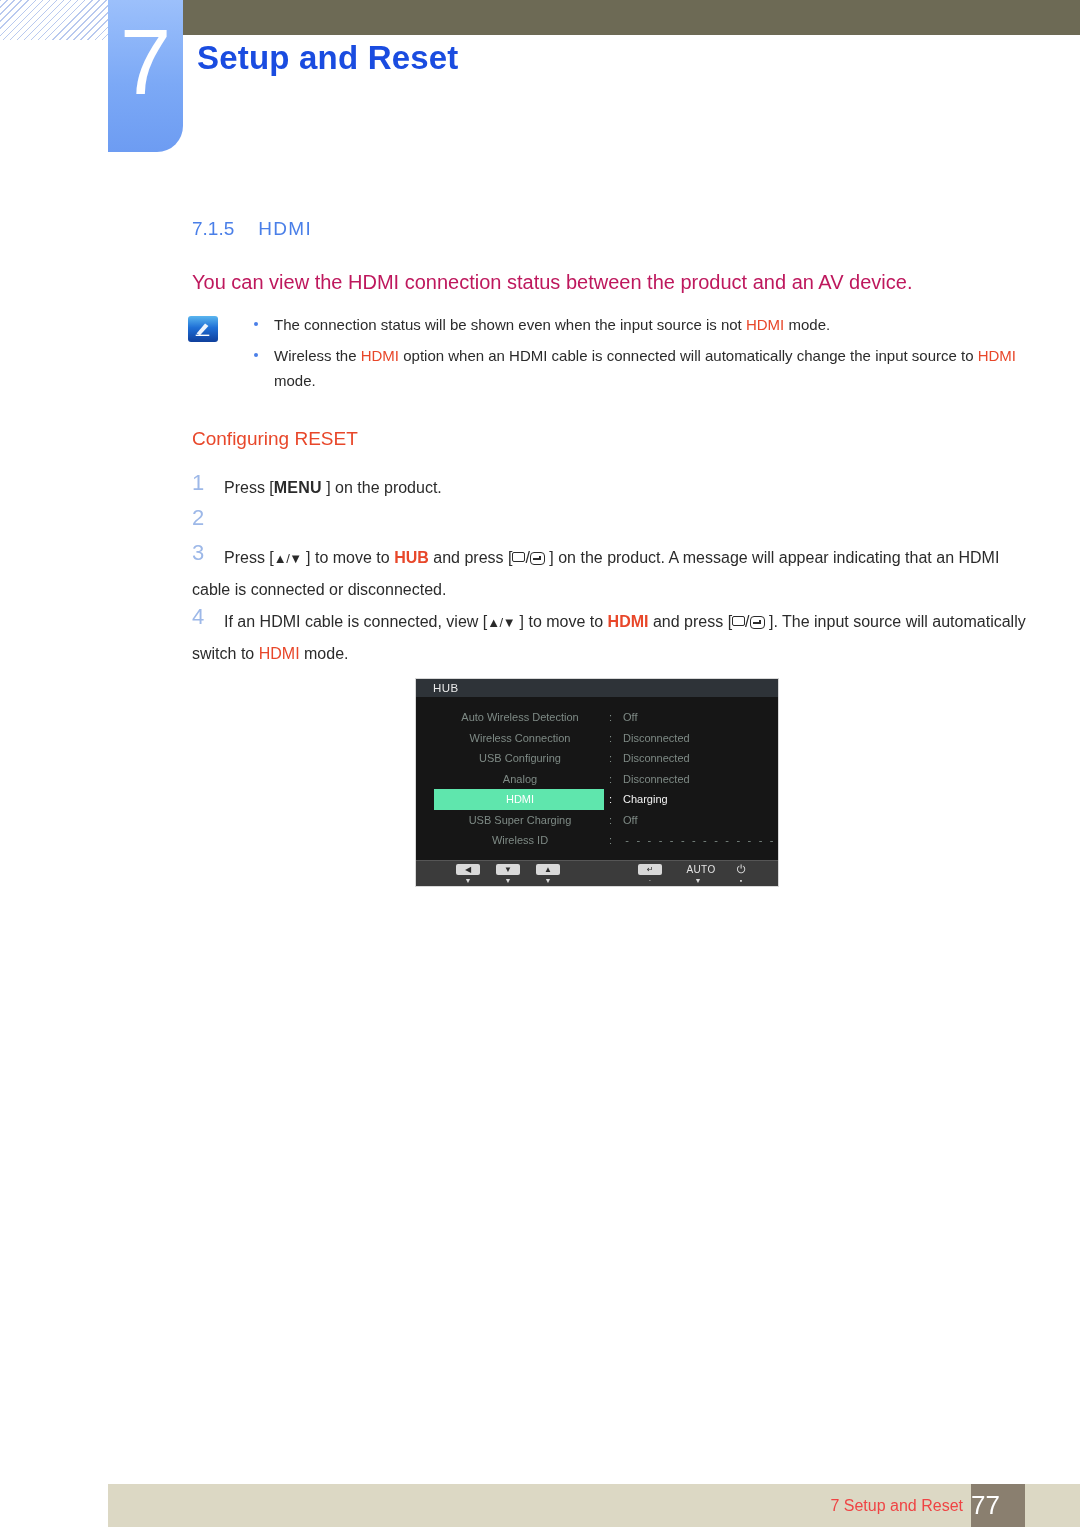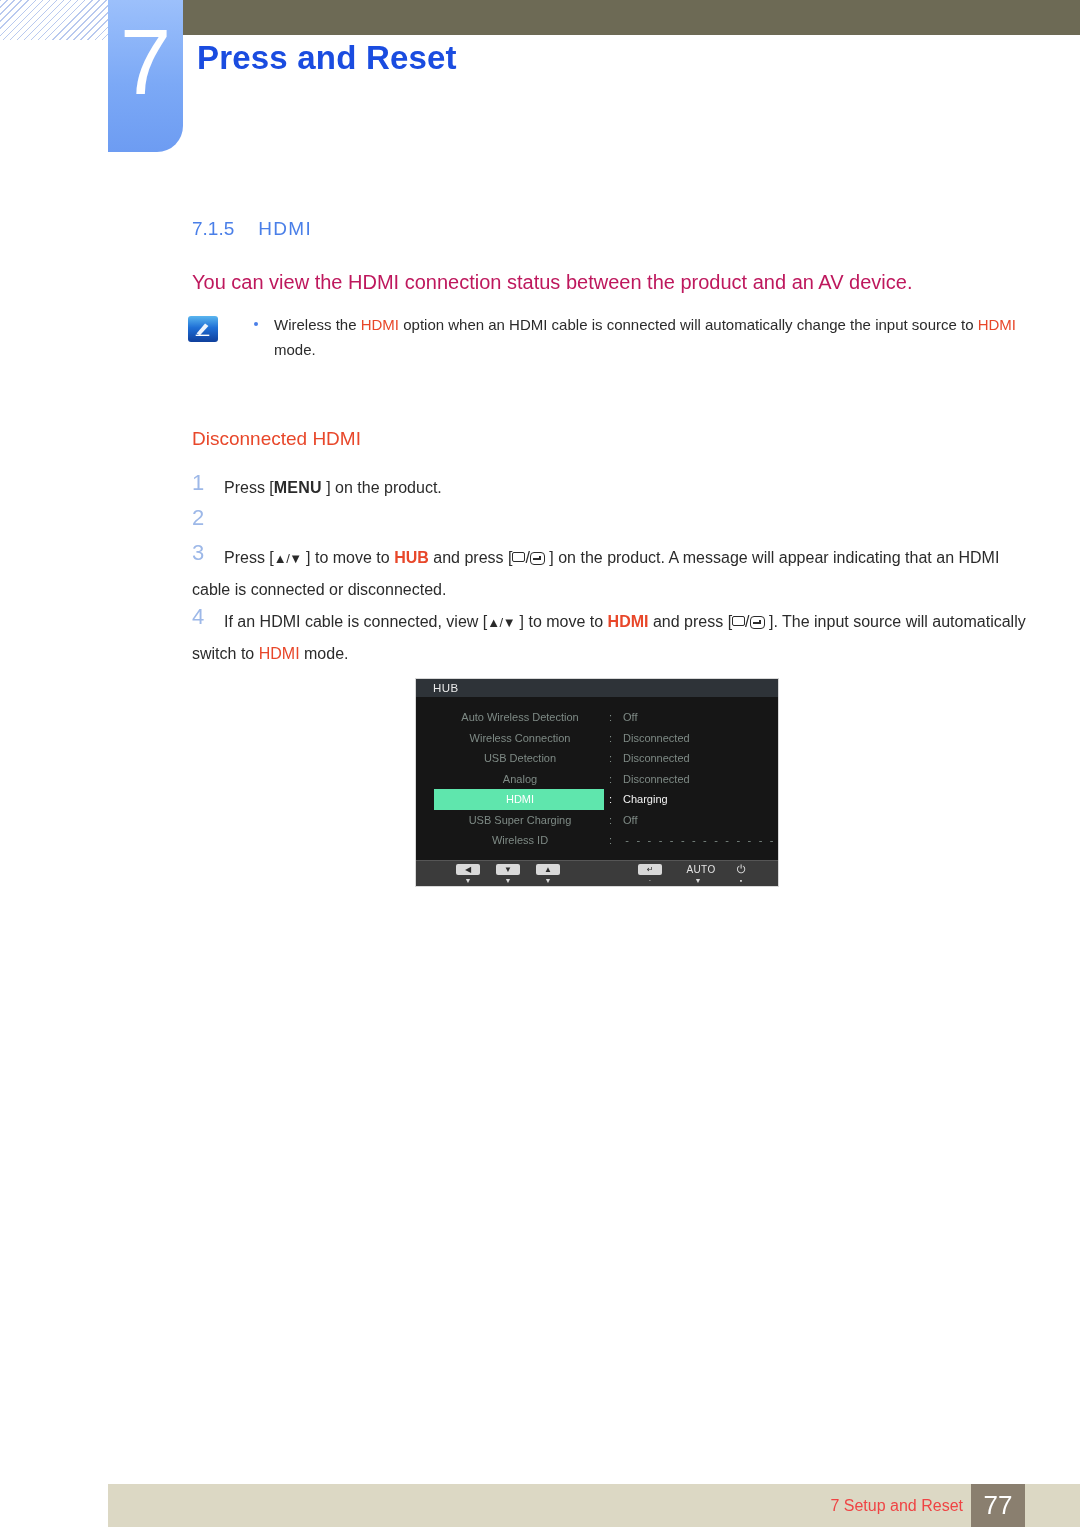--- a/index.html
+++ b/index.html
@@ -204,59 +204,63 @@
     background: #dcd8c4;
   }
   #footer-text {
     position: absolute; right: 117px; top: 0; height: 43px;
     line-height: 43px; font-size: 16px; color: #ef4444;
   }
   #footer-page {
     position: absolute; right: 55px; top: 0;
     width: 54px; height: 43px;
     background: #8a7f6f;
-    color: #ffffff; font-size: 26px; line-height: 43px; text-align: center;
+    color: #ffffff; font-size: 26px; line-height: 43px; text-align: left;
   }
 </style>
 </head>
 <body>
 
 <div id="header">
   <div id="hatch"></div>
   <div id="header-bar"></div>
   <div id="chapter-tab">
     <div id="chapter-num">7</div>
   </div>
-  <div id="chapter-title">Press and Reset</div>
+  <div id="chapter-title">Setup and Reset</div>
 </div>
 
 <div id="content">
 
   <div class="sec-head">
     <span class="num">7.1.5</span><span class="ttl">HDMI</span>
   </div>
 
   <div class="intro">You can view the HDMI connection status between the product and an AV device.</div>
 
   <div id="note">
     <div id="note-icon">
       <svg class="pen" viewBox="0 0 20 20">
         <path d="M3 16 L13 4 L17 7 L7 18 Z" fill="#ffffff" opacity=".92"></path>
         <path d="M2 18 L18 18" stroke="#ffffff" stroke-width="1.6" fill="none"></path>
       </svg>
     </div>
     <div class="note-list">
       <div class="note-item">
         <span class="dot"></span>
+        <span class="rich"><span>The connection status will be shown even when the input source is not </span><span class="hi">HDMI</span><span> mode.</span></span>
+      </div>
+      <div class="note-item">
+        <span class="dot"></span>
         <span class="rich"><span>Wireless the </span><span class="hi">HDMI</span><span> option when an HDMI cable is connected will automatically change the input source to </span><span class="hi">HDMI</span><span> mode.</span></span>
       </div>
     </div>
   </div>
 
-  <div id="cfg-title">Disconnected HDMI</div>
+  <div id="cfg-title">Configuring RESET</div>
 
   <div id="steps">
     <div class="step">
       <span class="n">1</span>
       <span class="body rich"><span>Press [</span><span class="key">MENU</span><span> ] on the product.</span></span>
     </div>
     <div class="step">
       <span class="n">2</span>
     </div>
     <div class="step">
@@ -276,21 +280,21 @@
           <div class="lbl">Auto Wireless Detection</div>
           <div class="col">:</div>
           <div class="val">Off</div>
         </div>
         <div class="osd-row">
           <div class="lbl">Wireless Connection</div>
           <div class="col">:</div>
           <div class="val">Disconnected</div>
         </div>
         <div class="osd-row">
-          <div class="lbl">USB Detection</div>
+          <div class="lbl">USB Configuring</div>
           <div class="col">:</div>
           <div class="val">Disconnected</div>
         </div>
         <div class="osd-row">
           <div class="lbl">Analog</div>
           <div class="col">:</div>
           <div class="val">Disconnected</div>
         </div>
         <div class="osd-row sel">
           <div class="lbl">HDMI</div>

